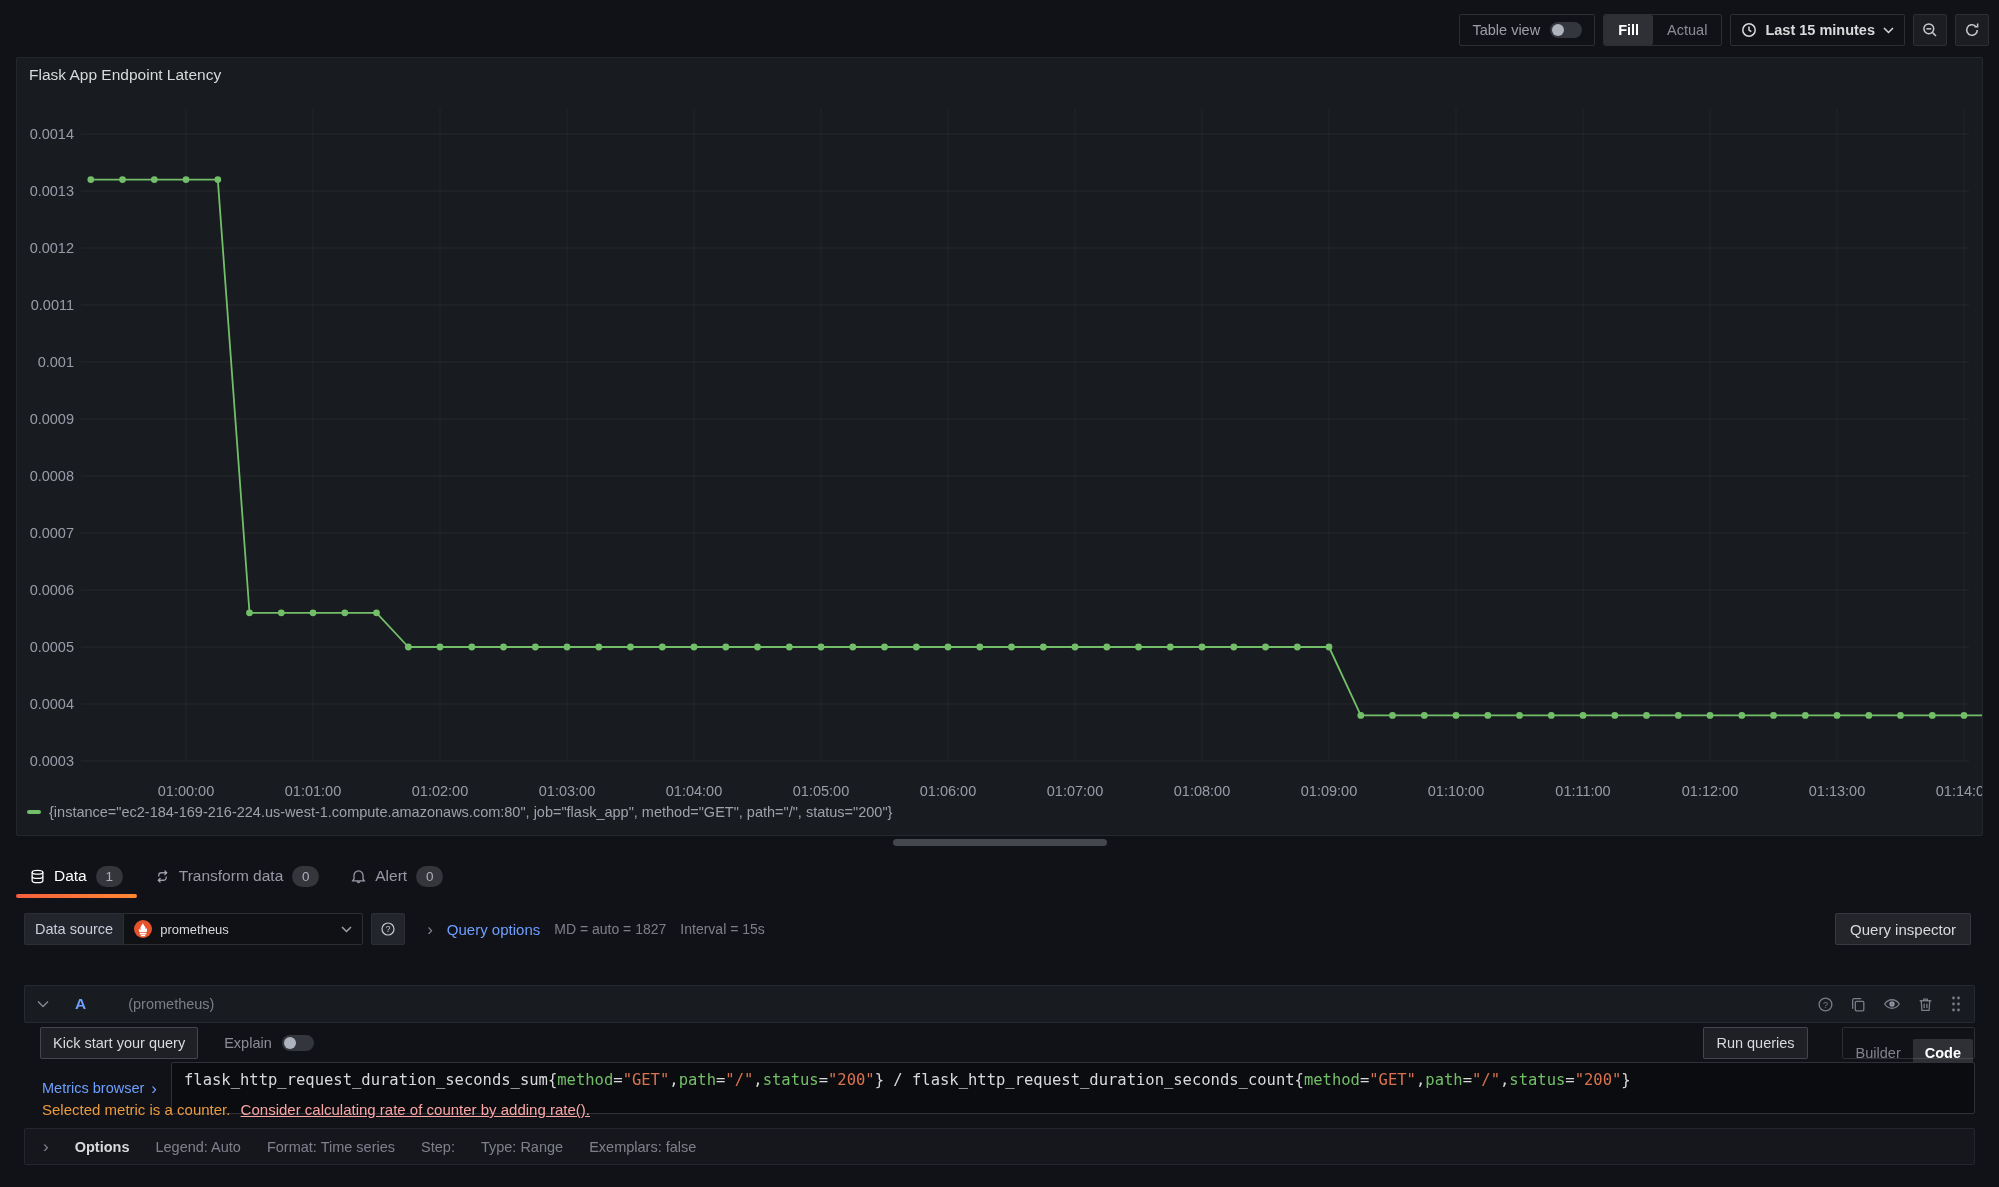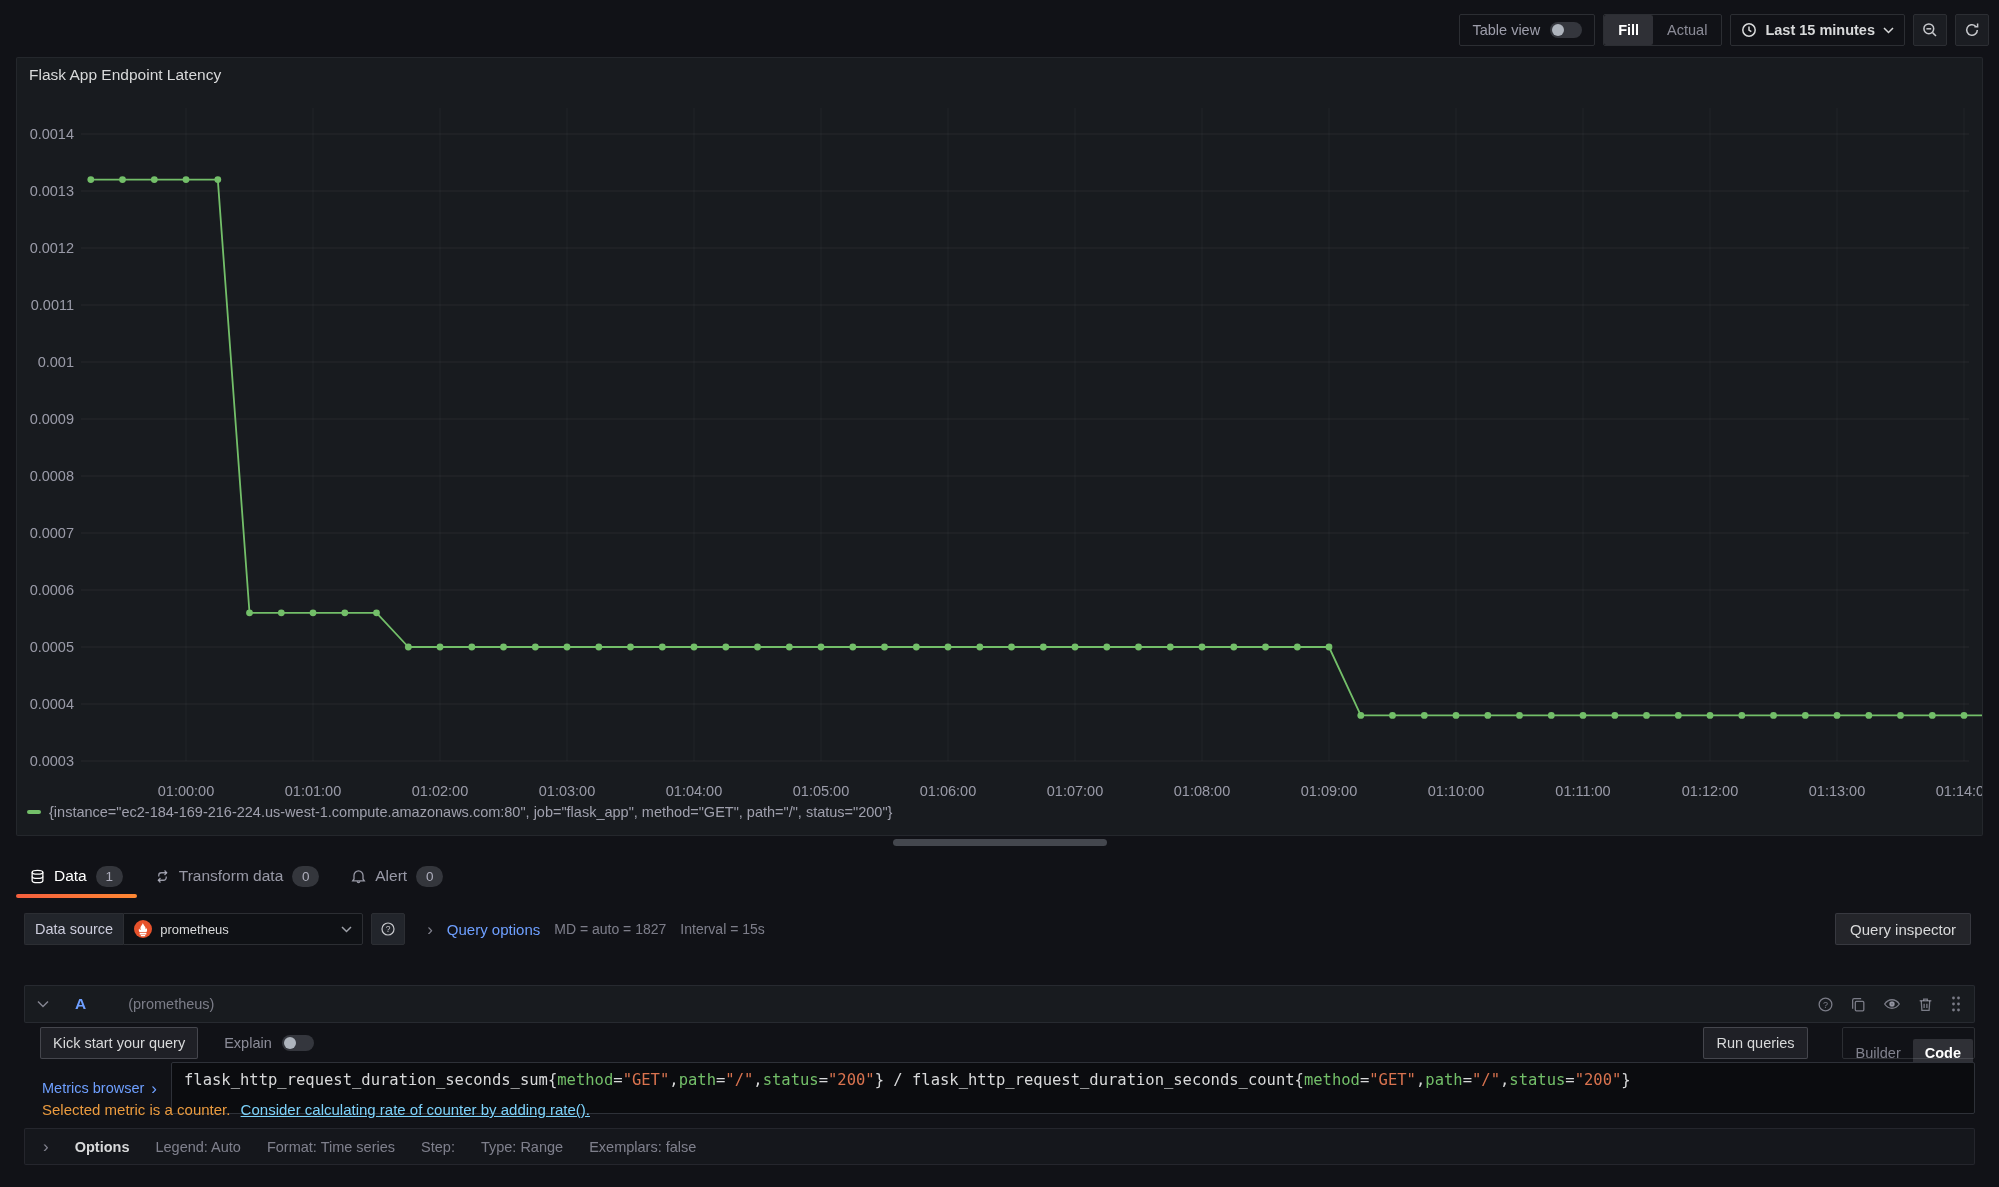--- a/index.html
+++ b/index.html
@@ -93,21 +93,21 @@
   .mb-toggle .chev { color:#6e9fff; }
   .query-input { flex:1; background:#0b0c0f; border:1px solid #2e3138; border-radius:2px; padding:0 12px;
                  font-family:"DejaVu Sans Mono","Liberation Mono",monospace; font-size:15.5px; line-height:34px;
                  white-space:nowrap; overflow:hidden; cursor:text; }
   .tok-plain { color:#d8d9da; }
   .tok-label { color:#73bf69; }
   .tok-string { color:#d9734f; }
 
   .warning-row { position:absolute; top:1101px; left:42px; font-size:15px; }
   .warn-text { color:#eb9b3f; }
-  .warn-link { color:#7dd3fc; text-decoration:underline; margin-left:6px; cursor:pointer; }
+  .warn-link { color:#fca5a5; text-decoration:underline; margin-left:6px; cursor:pointer; }
 
   .options-row { position:absolute; top:1128px; left:24px; width:1951px; height:37px;
                  background:#15171c; border:1px solid rgba(204,204,220,0.09); border-radius:2px;
                  display:flex; align-items:center; gap:26px; padding-left:18px; cursor:pointer; }
   .options-row .opt-label { color:#d8d9da; font-weight:700; font-size:14.5px; }
   .options-row .opt-item { color:rgba(204,204,220,0.58); font-size:14.5px; }
 </style>
 </head>
 <body>
 

